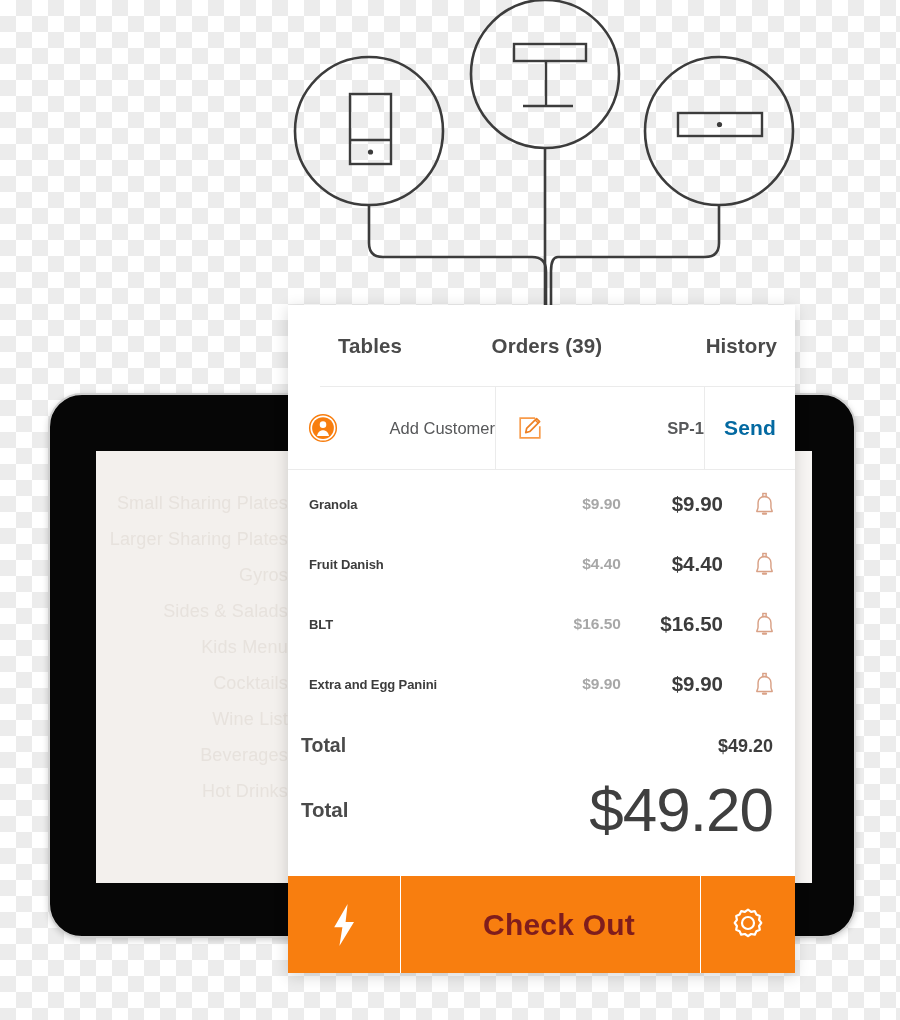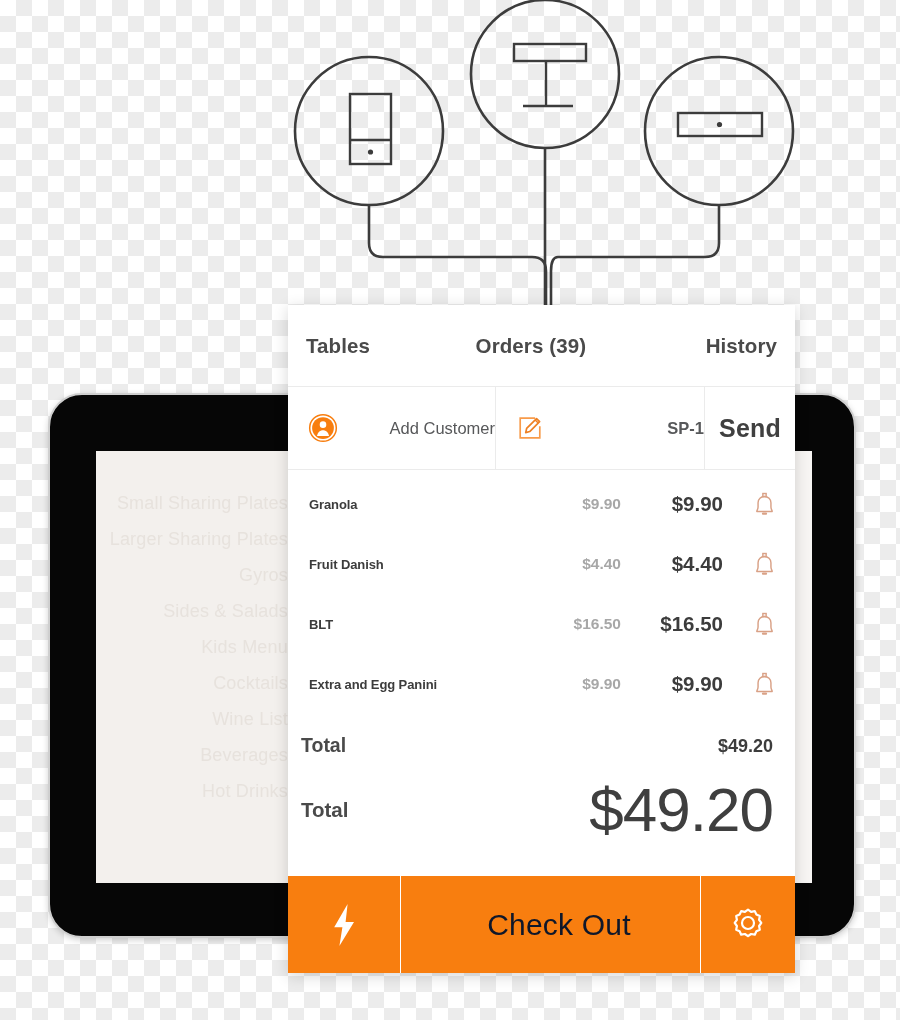--- a/index.html
+++ b/index.html
@@ -127,20 +127,21 @@
     box-shadow: 0 3px 14px rgba(0,0,0,.16);
     overflow: hidden;
   }
 
   .pos-tabs {
     height: 82px;
     display: flex;
     align-items: center;
     border-bottom: 1px solid #ebebeb;
     padding: 0 18px;
+    margin-left: 32px;
   }
   .pos-tabs .tab {
     font-size: 20.5px;
     font-weight: bold;
     color: #4a4a4a;
     letter-spacing: .1px;
     white-space: nowrap;
   }
   .pos-tabs .tab.t-tables { flex: 0 0 auto; }
   .pos-tabs .tab.t-orders { flex: 1; text-align: center; padding-right: 14px; }
@@ -162,23 +163,23 @@
   .ac-note     { width: 209px; border-right: 1px solid #ebebeb; font-weight: bold; }
   .ac-send     { flex: 1; justify-content: center; padding-left: 0; }
 
   .ac-label {
     font-size: 16.5px;
     color: #57585a;
     margin-left: 16px;
     white-space: nowrap;
   }
   .send-label {
-    font-size: 25px;
-    font-weight: bold;
-    color: #404040;
+    font-size: 21px;
+    font-weight: bold;
+    color: #0369a1;
     letter-spacing: .2px;
   }
 
   .avatar-icon { width: 30px; height: 30px; flex: none; }
   .note-icon { width: 28px; height: 28px; flex: none; }
 
   
   .order-list { padding-top: 4px; }
   .order-row {
     height: 60px;
@@ -266,22 +267,22 @@
     background: #f87e0f;
     display: flex;
     align-items: center;
     justify-content: center;
   }
   .cb-quick { width: 113px; border-right: 1px solid #ffffff; }
   .cb-main  { flex: 1; border-right: 1px solid #ffffff; }
   .cb-gear  { width: 94px; }
   .cb-main .txt {
     font-size: 30px;
-    color: #0f172a;
-    font-weight: normal;
+    color: #7f1d1d;
+    font-weight: bold;
     letter-spacing: .2px;
     margin-left: 17px;
   }
   .bolt-icon { width: 28px; height: 44px; }
   .gear-icon { width: 40px; height: 40px; }
 </style>
 </head>
 <body>
 
 <div id="stage">

